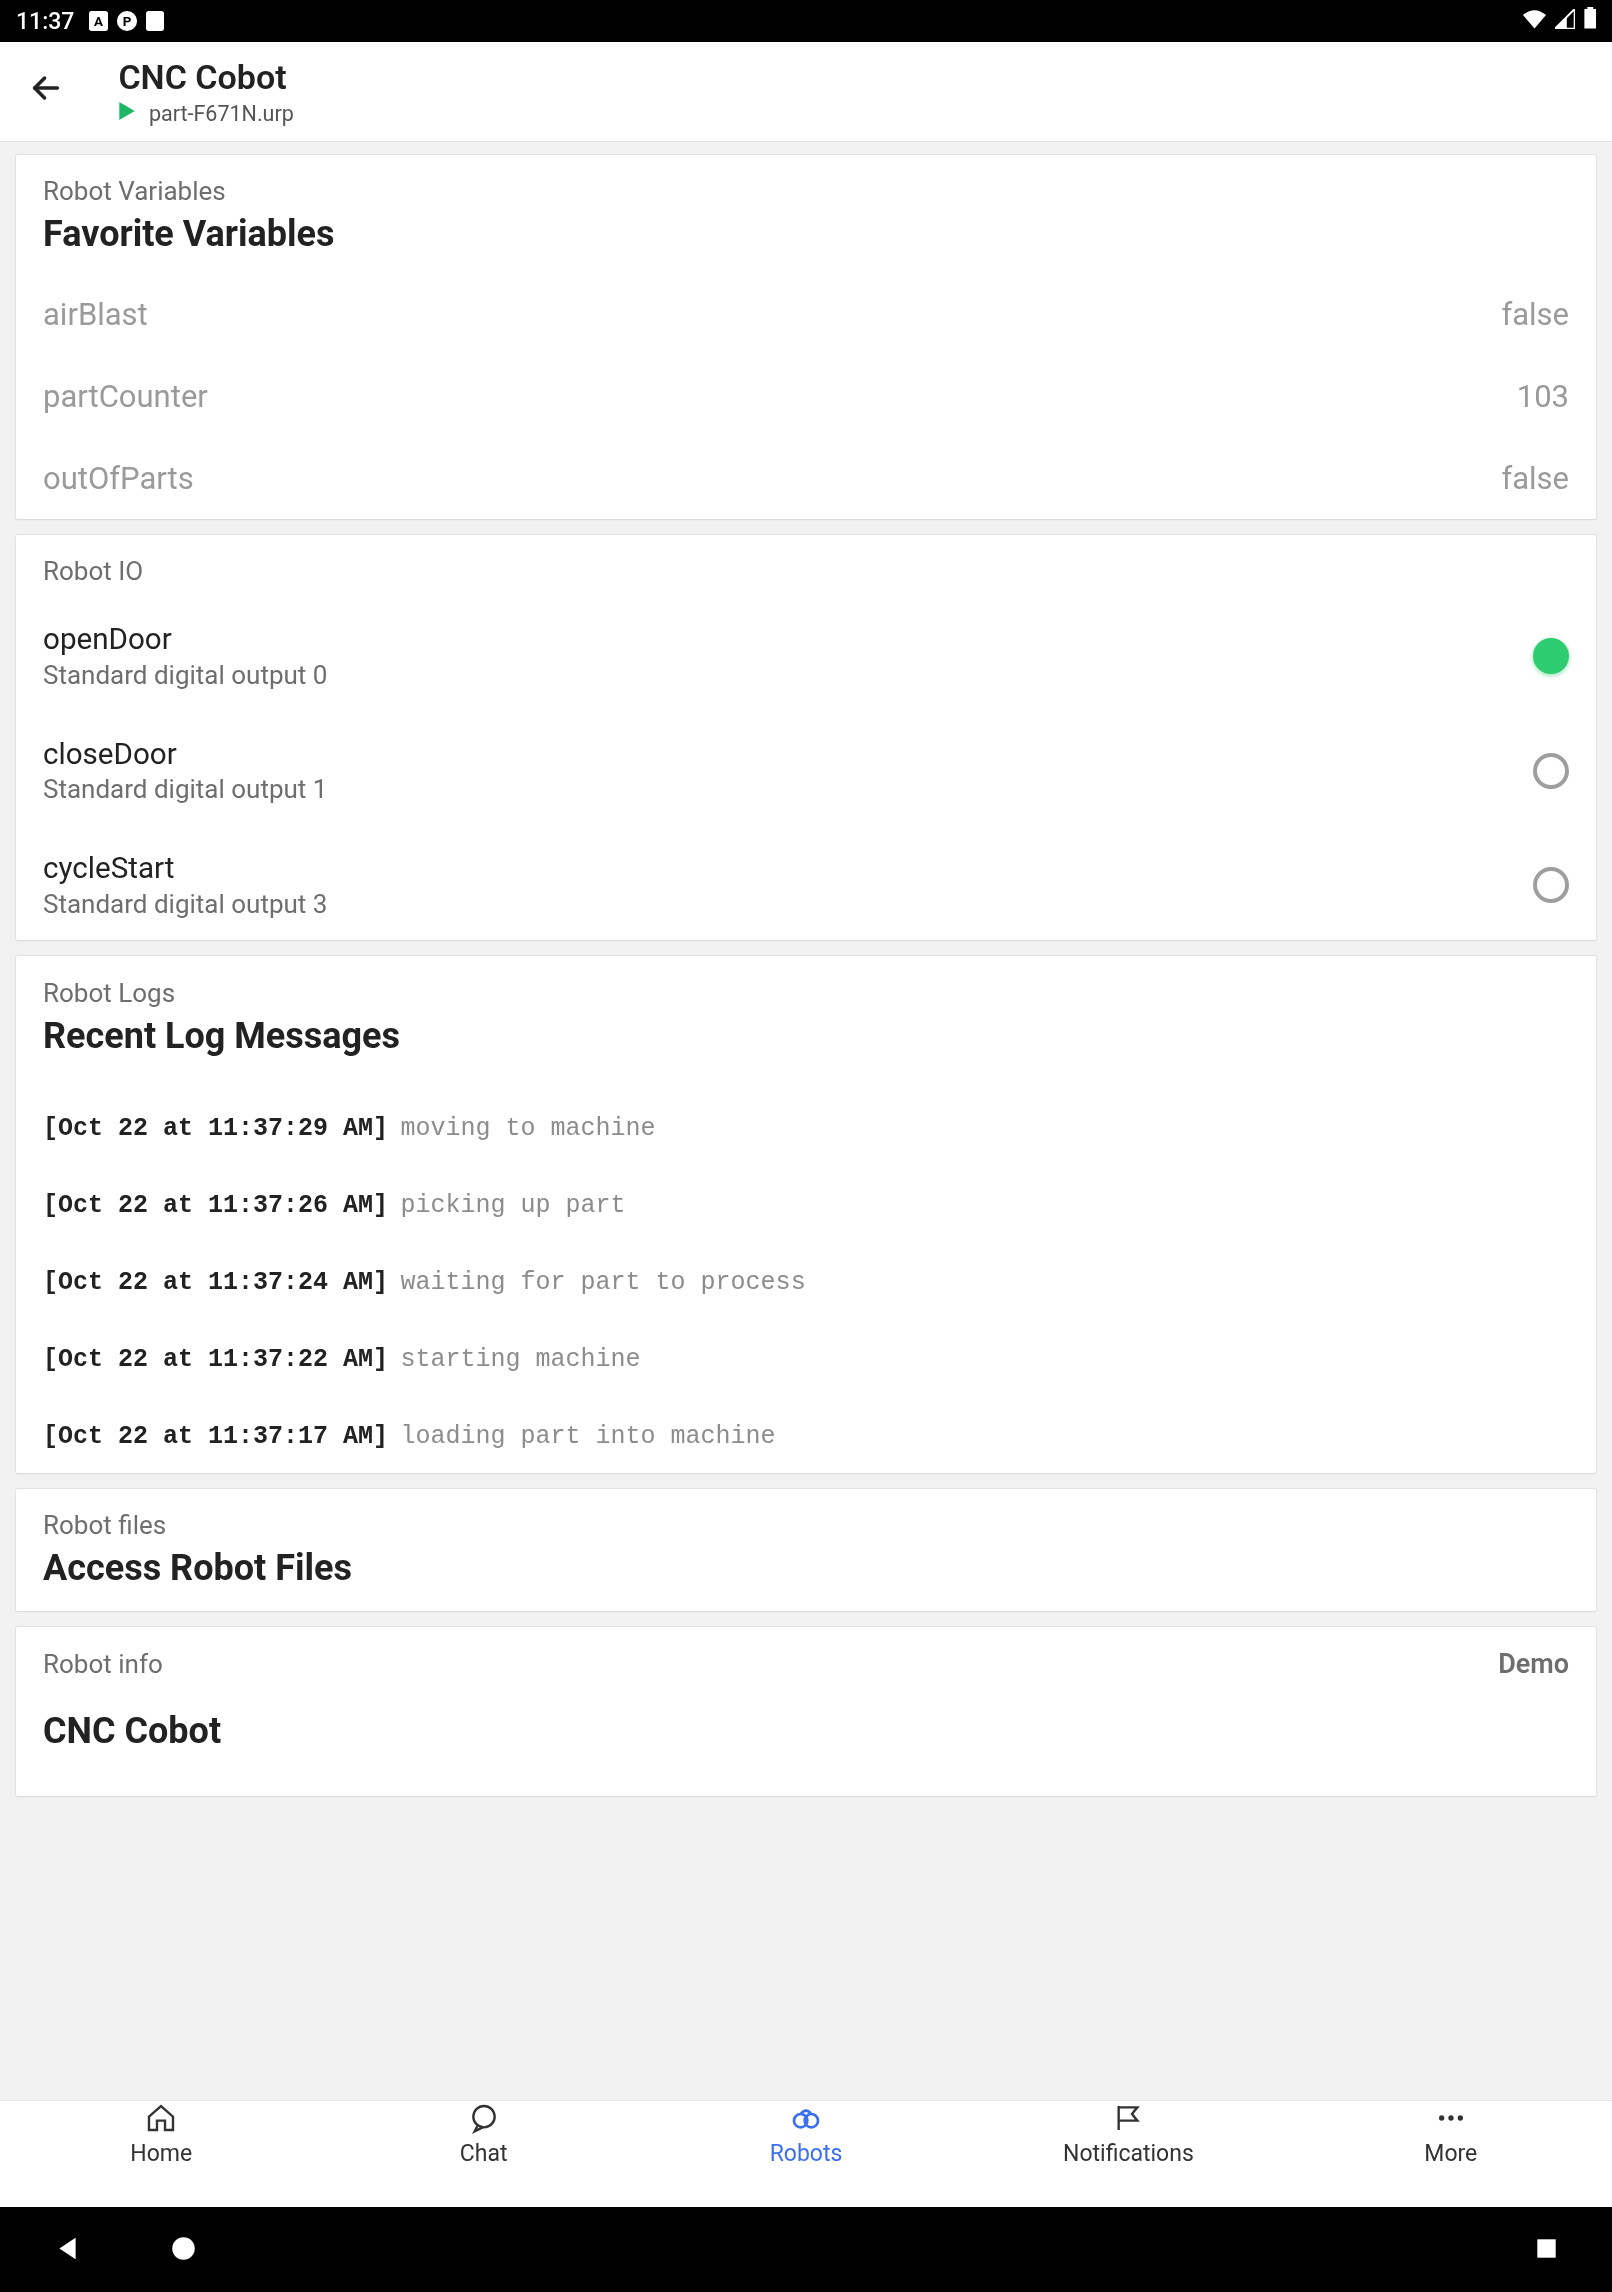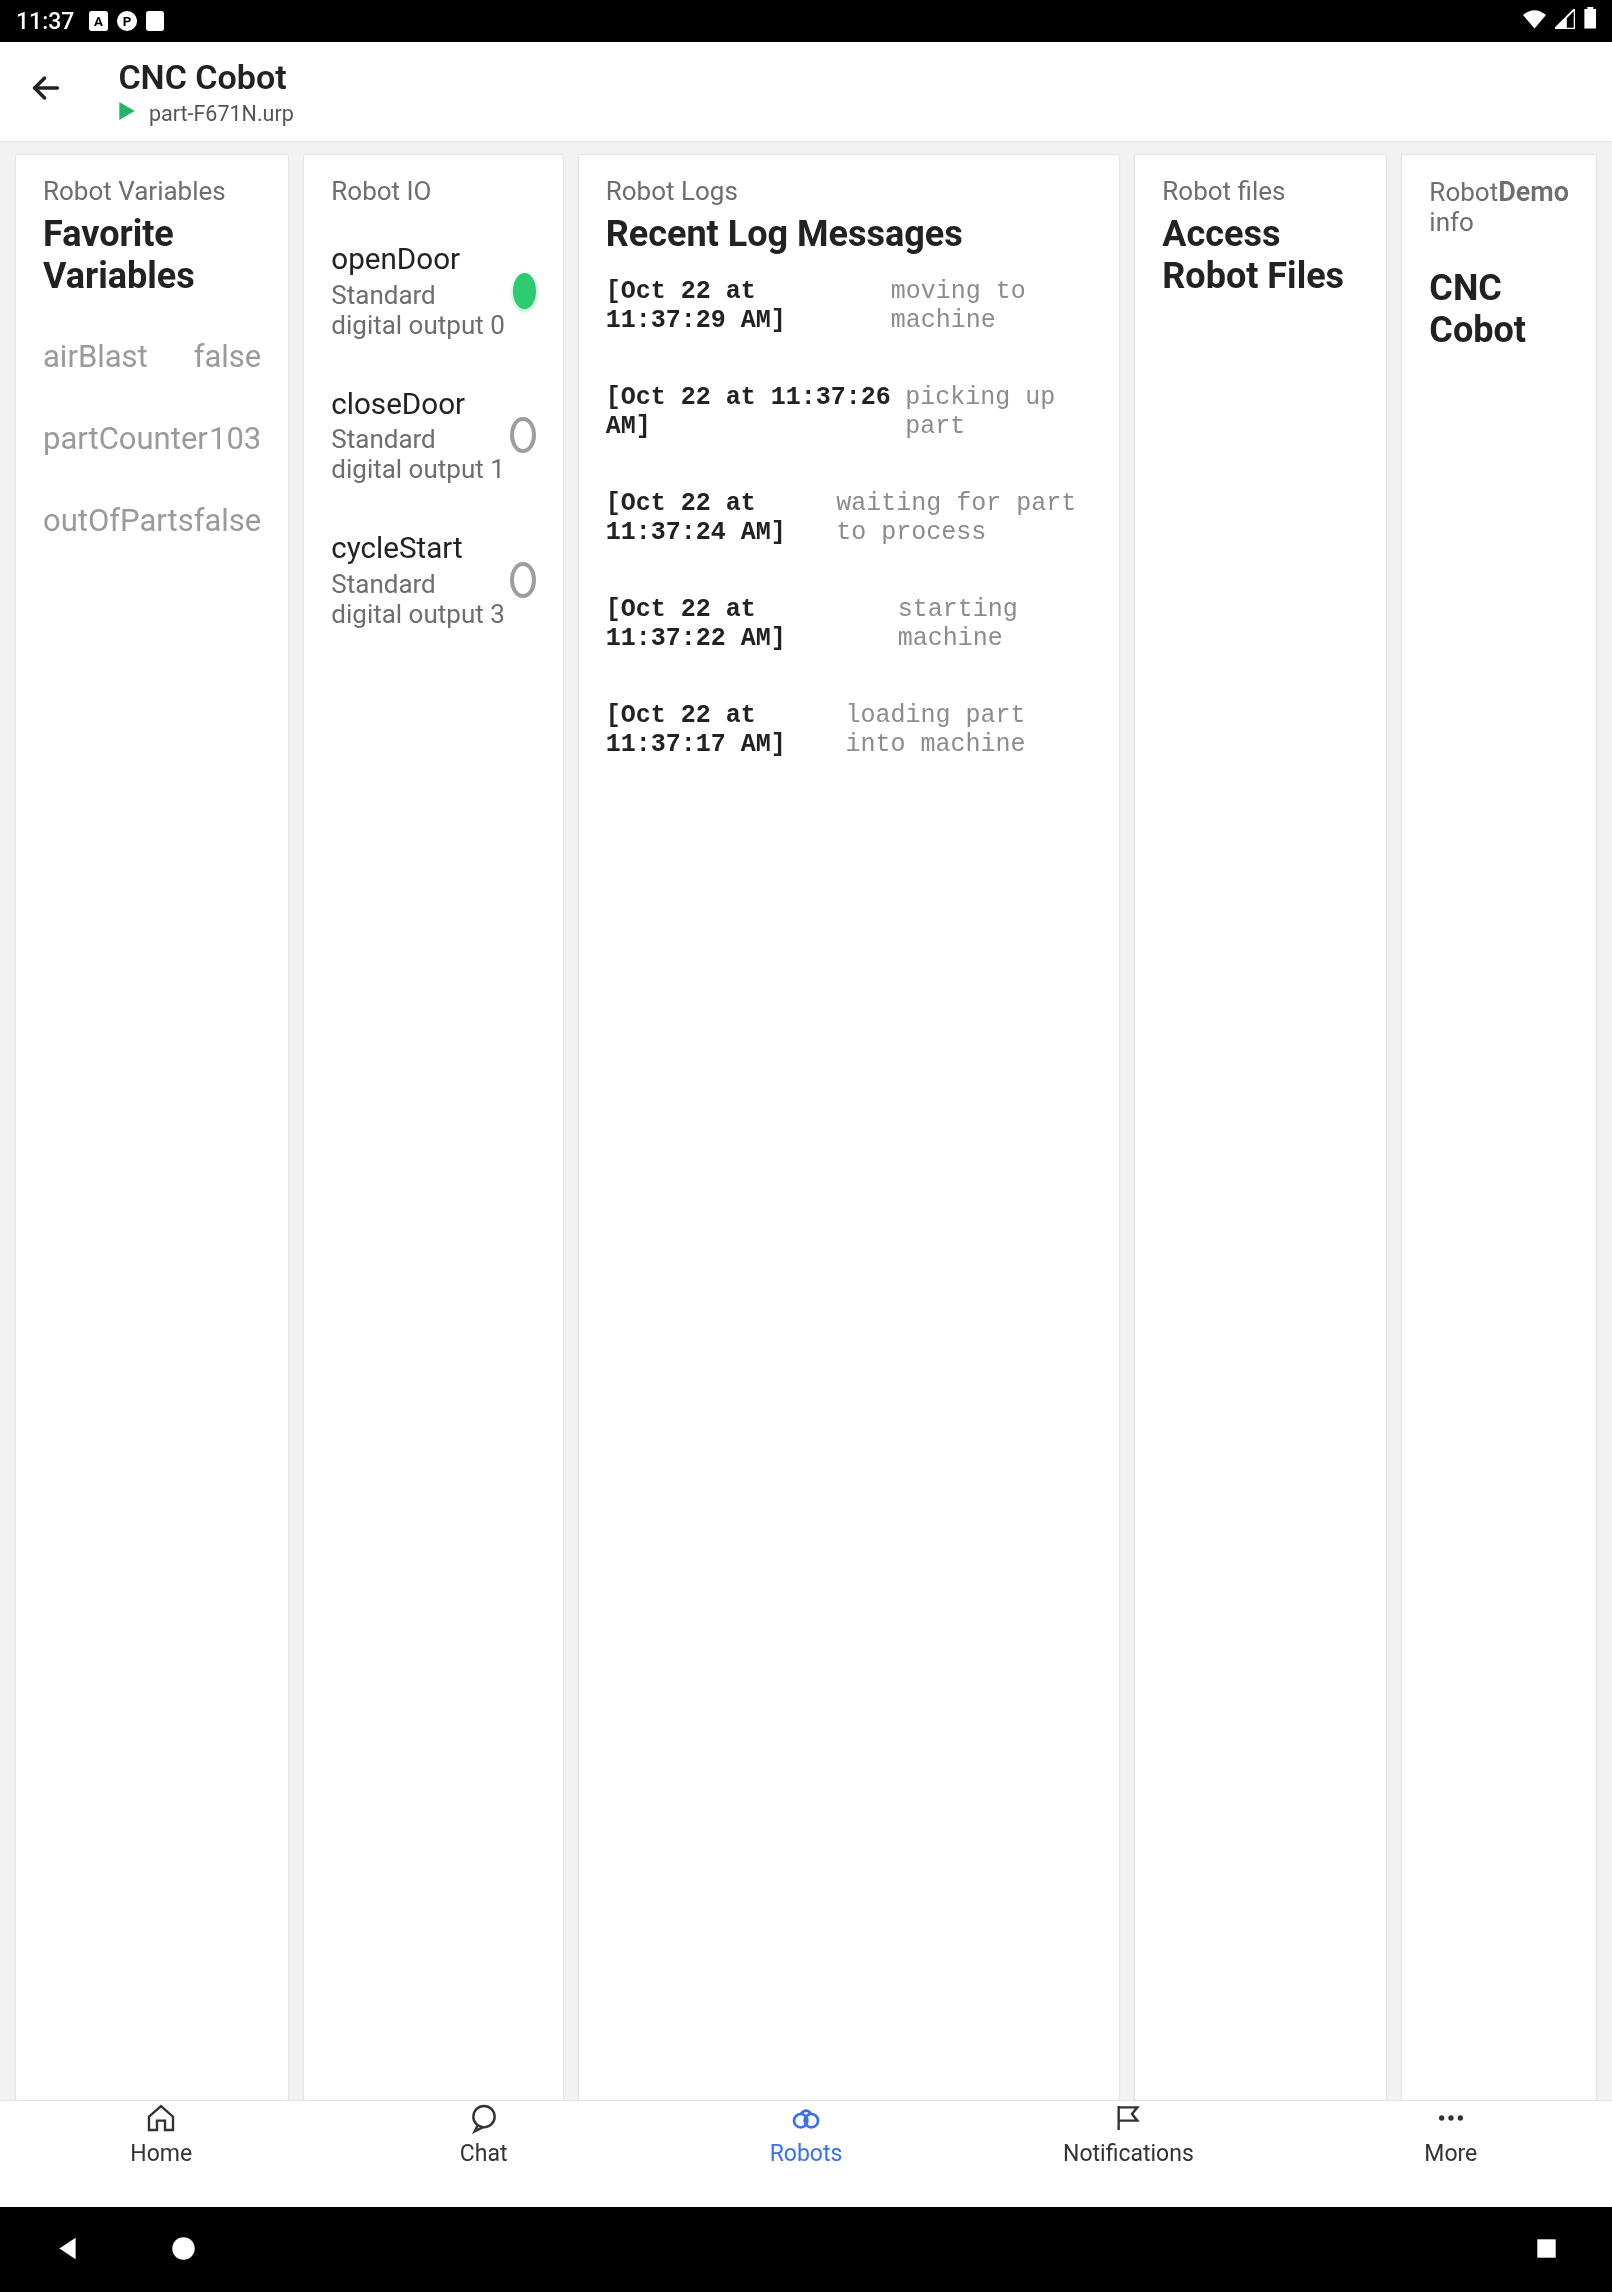--- a/index.html
+++ b/index.html
@@ -41,21 +41,21 @@
 .header-title { font-size: 34px; font-weight: 600; color: #222; }
 .header-subrow { display: flex; align-items: center; gap: 12.5px; margin-top: 3.6px; }
 .play-icon { color: #1fb765; font-size: 19.7px; }
 .header-filename { font-size: 21.5px; color: #555; }
 .content {
   flex: 1;
   overflow: hidden;
   background: #f2f2f2;
   padding: 12.5px 16px 0;
   display: flex;
-  flex-direction: row;
+  flex-direction: column;
   gap: 16px;
 }
 .card {
   background: #fff;
   border-radius: 1.8px;
   box-shadow: 0 0.9px 2.7px rgba(0,0,0,0.08), 0 0 0 0.9px rgba(0,0,0,0.04);
   padding: 21.5px 27px;
 }
 .card-label { font-size: 26px; color: #6e6e6e; margin-bottom: 7.2px; }
 .card-title { font-size: 36px; font-weight: 700; color: #222; }
@@ -64,21 +64,21 @@
 .var-name { font-size: 31px; color: #9a9a9a; }
 .var-value { font-size: 31px; color: #9a9a9a; }
 .io-list { margin-top: 36px; display: flex; flex-direction: column; gap: 47px; }
 .io-row { display: flex; justify-content: space-between; align-items: center; }
 .io-text { display: flex; flex-direction: column; gap: 3.6px; }
 .io-name { font-size: 29.6px; color: #222; }
 .io-desc { font-size: 26px; color: #6e6e6e; }
 .io-status { width: 36px; height: 36px; border-radius: 50%; }
 .io-on { background: #2ecc71; box-shadow: 0 1.8px 4.5px rgba(46,204,113,0.5); }
 .io-off { background: #fff; border: 4.5px solid #9e9e9e; }
-.log-list { margin-top: 22px; display: flex; flex-direction: column; gap: 48px; font-family: "Courier New", Courier, monospace; font-size: 25px; }
+.log-list { margin-top: 57px; display: flex; flex-direction: column; gap: 48px; font-family: "Courier New", Courier, monospace; font-size: 25px; }
 .log-row { display: flex; gap: 12.5px; }
 .log-ts { font-weight: 700; color: #222; }
 .log-msg { color: #8c8c8c; }
 .card-title-row { display: flex; justify-content: space-between; align-items: baseline; }
 .demo-tag { font-size: 27px; font-weight: 600; color: #6e6e6e; }
 .info-title { font-size: 36px; font-weight: 700; color: #222; margin-top: 23px; }
 .bottom-nav {
   background: #fff;
   height: 107px;
   display: flex;

